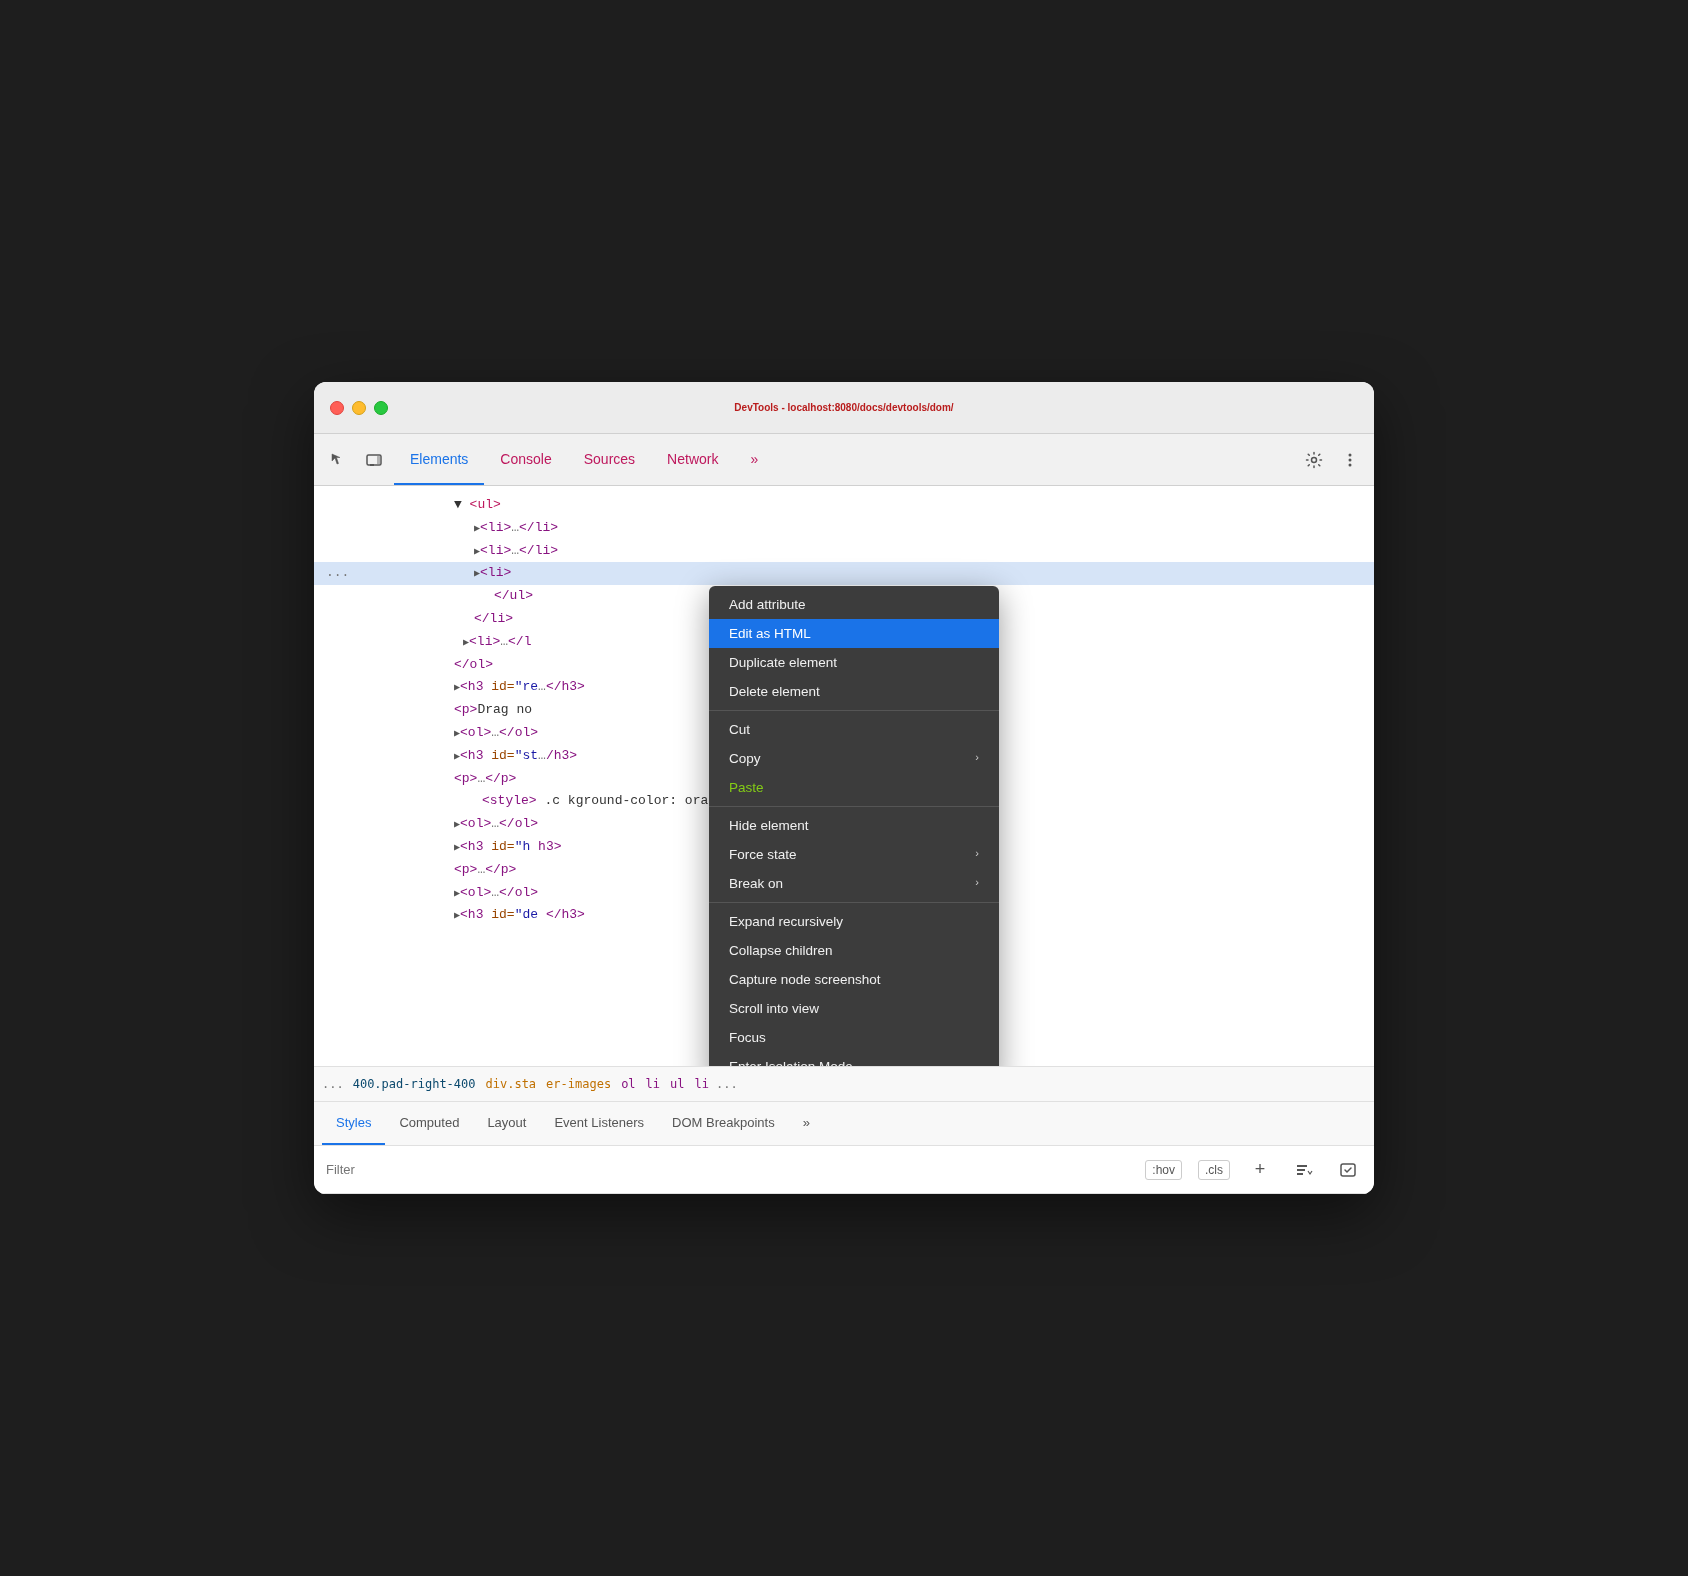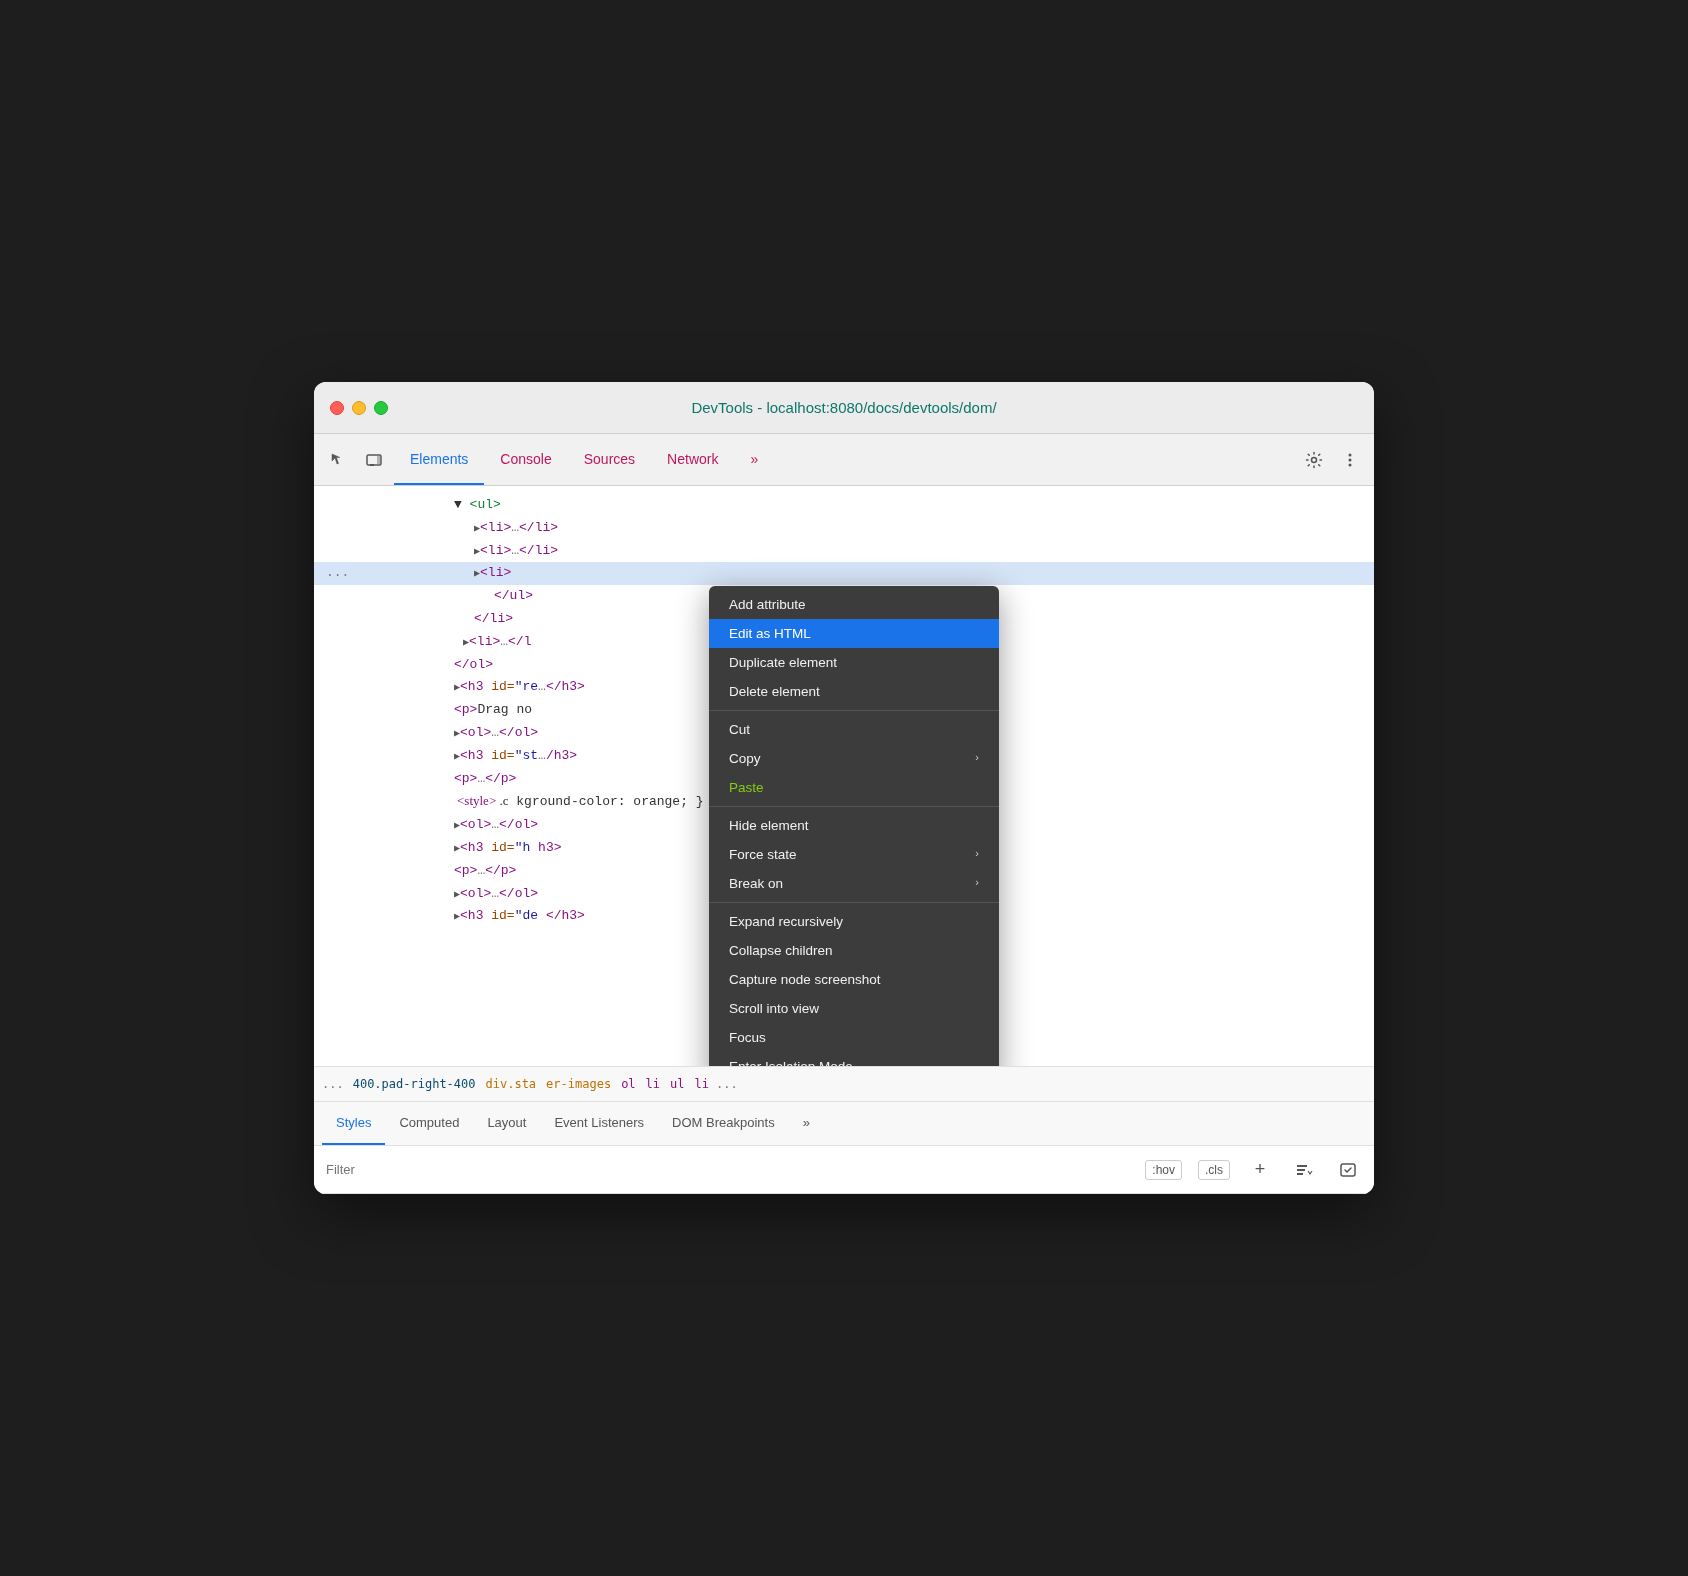--- a/index.html
+++ b/index.html
@@ -44,23 +44,23 @@
       border-radius: 50%;
     }
     .traffic-light.red { background: #ff5f57; border: 1px solid #e0443e; }
     .traffic-light.yellow { background: #febc2e; border: 1px solid #d4a017; }
     .traffic-light.green { background: #28c840; border: 1px solid #1aab29; }
 
     .title-bar-title {
       position: absolute;
       left: 50%;
       transform: translateX(-50%);
-      font-size: 15px;
-      color: #0f766e;
-      font-weight: 400;
+      font-size: 10px;
+      color: #b91c1c;
+      font-weight: 700;
     }
 
     
     .toolbar {
       background: #f1f1f1;
       height: 52px;
       display: flex;
       align-items: center;
       padding: 0 8px;
       border-bottom: 1px solid #d0d0d0;
@@ -342,21 +342,21 @@
           <circle cx="9" cy="14" r="1.5" fill="#555"></circle>
         </svg>
       </button>
     </div>
   </div>
 
   <div class="main-content">
     <div class="elements-panel">
 
       <div class="dom-line">
-        <span style="margin-left:80px;">▼ <span style="color:#15803d;">&lt;ul&gt;</span></span>
+        <span style="margin-left:80px;">▼ <span style="color:#be185d;">&lt;ul&gt;</span></span>
       </div>
       <div class="dom-line">
         <span style="margin-left:100px;"><span style="color:#555;font-size:10px;">▶</span><span style="color:#881280;">&lt;li&gt;</span><span style="color:#777;">…</span><span style="color:#881280;">&lt;/li&gt;</span></span>
       </div>
       <div class="dom-line">
         <span style="margin-left:100px;"><span style="color:#555;font-size:10px;">▶</span><span style="color:#881280;">&lt;li&gt;</span><span style="color:#777;">…</span><span style="color:#881280;">&lt;/li&gt;</span></span>
       </div>
       <div class="dom-line selected" style="position:relative;">
         <span class="dots-indicator">...</span>
         <span style="margin-left:100px;"><span style="color:#555;font-size:10px;">▶</span><span style="color:#881280;">&lt;li&gt;</span></span>
@@ -382,21 +382,21 @@
       <div class="dom-line">
         <span style="margin-left:80px;"><span style="color:#555;font-size:10px;">▶</span><span style="color:#881280;">&lt;ol&gt;</span><span style="color:#777;">…</span><span style="color:#881280;">&lt;/ol&gt;</span></span>
       </div>
       <div class="dom-line">
         <span style="margin-left:80px;"><span style="color:#555;font-size:10px;">▶</span><span style="color:#881280;">&lt;h3</span> <span style="color:#994500;">id=</span><span style="color:#1a1aa6;">"st</span><span style="color:#777;">…</span><span style="color:#881280;">/h3&gt;</span></span>
       </div>
       <div class="dom-line">
         <span style="margin-left:80px;"><span style="color:#881280;">&lt;p&gt;</span><span style="color:#777;">…</span><span style="color:#881280;">&lt;/p&gt;</span></span>
       </div>
       <div class="dom-line">
-        <span style="margin-left:83px;font-family:Liberation Serif, serif;"><span style="color:#881280;">&lt;style&gt;</span> .c</span>
+        <span style="margin-left:108px;"><span style="color:#881280;">&lt;style&gt;</span> .c</span>
         <span style="color:#333;">kground-color: orange; }</span>
       </div>
       <div class="dom-line">
         <span style="margin-left:80px;"><span style="color:#555;font-size:10px;">▶</span><span style="color:#881280;">&lt;ol&gt;</span><span style="color:#777;">…</span><span style="color:#881280;">&lt;/ol&gt;</span></span>
       </div>
       <div class="dom-line">
         <span style="margin-left:80px;"><span style="color:#555;font-size:10px;">▶</span><span style="color:#881280;">&lt;h3</span> <span style="color:#994500;">id=</span><span style="color:#1a1aa6;">"h</span></span>
         <span style="color:#881280;">h3&gt;</span>
       </div>
       <div class="dom-line">

